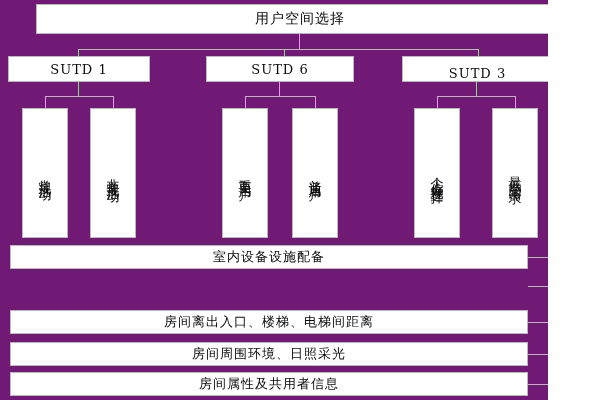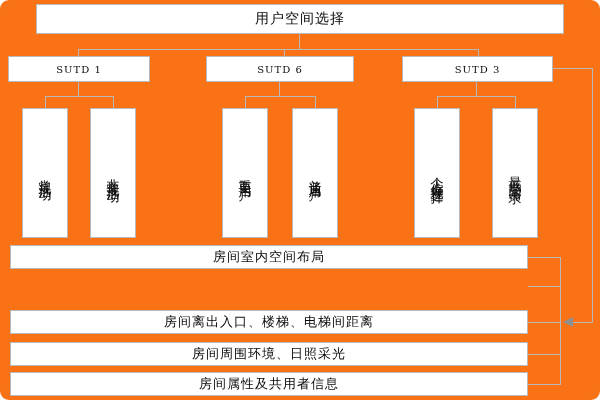--- a/index.html
+++ b/index.html
@@ -2,44 +2,43 @@
 <html><head>
 <meta charset="utf-8">
 <style>
   html, body {
     margin: 0;
     padding: 0;
     background: #ffffff;
   }
   #canvas {
     position: relative;
-    width: 600px;
+    width: 548px;
     height: 400px;
-    background: #f97316;
+    background: #701a75;
     font-family: "DejaVu Sans", "Liberation Sans", sans-serif;
     overflow: hidden;
-    border-radius: 9px;
   }
   .box {
     position: absolute;
     box-sizing: border-box;
     border: 1px solid #b9b9b9;
     background: #ffffff;
     display: flex;
     align-items: center;
     justify-content: center;
     color: #0a0a0a;
   }
   .box-root {
     font-size: 14px;
     letter-spacing: 1px;
   }
   .box-sutd {
     font-family: "DejaVu Serif", "Liberation Serif", serif;
-    font-size: 10px;
+    font-size: 13px;
     letter-spacing: 1px;
   }
   .box-vert {
     writing-mode: vertical-rl;
     text-orientation: upright;
     font-size: 13px;
     letter-spacing: 3px;
     line-height: 1;
     padding-top: 4px;
   }
@@ -77,21 +76,21 @@
   <div class="ln ln-v" style="left:78px; top:49px; height:8px;"></div>
   <div class="ln ln-v" style="left:284px; top:49px; height:8px;"></div>
   <div class="ln ln-v" style="left:478px; top:49px; height:8px;"></div>
 
   <div class="box box-sutd" style="left:8px; top:56px; width:142px; height:26px;">
     <span>SUTD 1</span>
   </div>
   <div class="box box-sutd" style="left:206px; top:56px; width:148px; height:26px;">
     <span>SUTD 6</span>
   </div>
-  <div class="box box-sutd" style="left:402px; top:56px; width:151px; height:26px;">
+  <div class="box box-sutd" style="left:402px; top:56px; width:151px; height:26px;align-items:flex-end;">
     <span>SUTD 3</span>
   </div>
 
   <div class="ln ln-v" style="left:78px; top:82px; width:1px; height:15px;"></div>
   <div class="ln ln-h" style="left:45px; top:96px; width:68px;"></div>
   <div class="ln ln-v" style="left:45px; top:96px; height:12px;"></div>
   <div class="ln ln-v" style="left:113px; top:96px; height:12px;"></div>
 
   <div class="ln ln-v" style="left:279px; top:82px; height:15px;"></div>
   <div class="ln ln-h" style="left:245px; top:96px; width:70px;"></div>
@@ -118,21 +117,21 @@
   </div>
 
   <div class="box box-vert" style="left:414px; top:108px; width:46px; height:130px;">
     <span>个人偏好选择</span>
   </div>
   <div class="box box-vert" style="left:492px; top:108px; width:46px; height:130px;">
     <span>最低空间需求</span>
   </div>
 
   <div class="box box-attr" style="left:10px; top:245px; width:518px; height:24px;">
-    <span>房间室内空间布局</span>
+    <span>室内设备设施配备</span>
   </div>
   <div class="box box-attr" style="left:10px; top:310px; width:518px; height:24px;">
     <span>房间离出入口、楼梯、电梯间距离</span>
   </div>
   <div class="box box-attr" style="left:10px; top:342px; width:518px; height:24px;">
     <span>房间周围环境、日照采光</span>
   </div>
   <div class="box box-attr" style="left:10px; top:372px; width:518px; height:24px;">
     <span>房间属性及共用者信息</span>
   </div>

